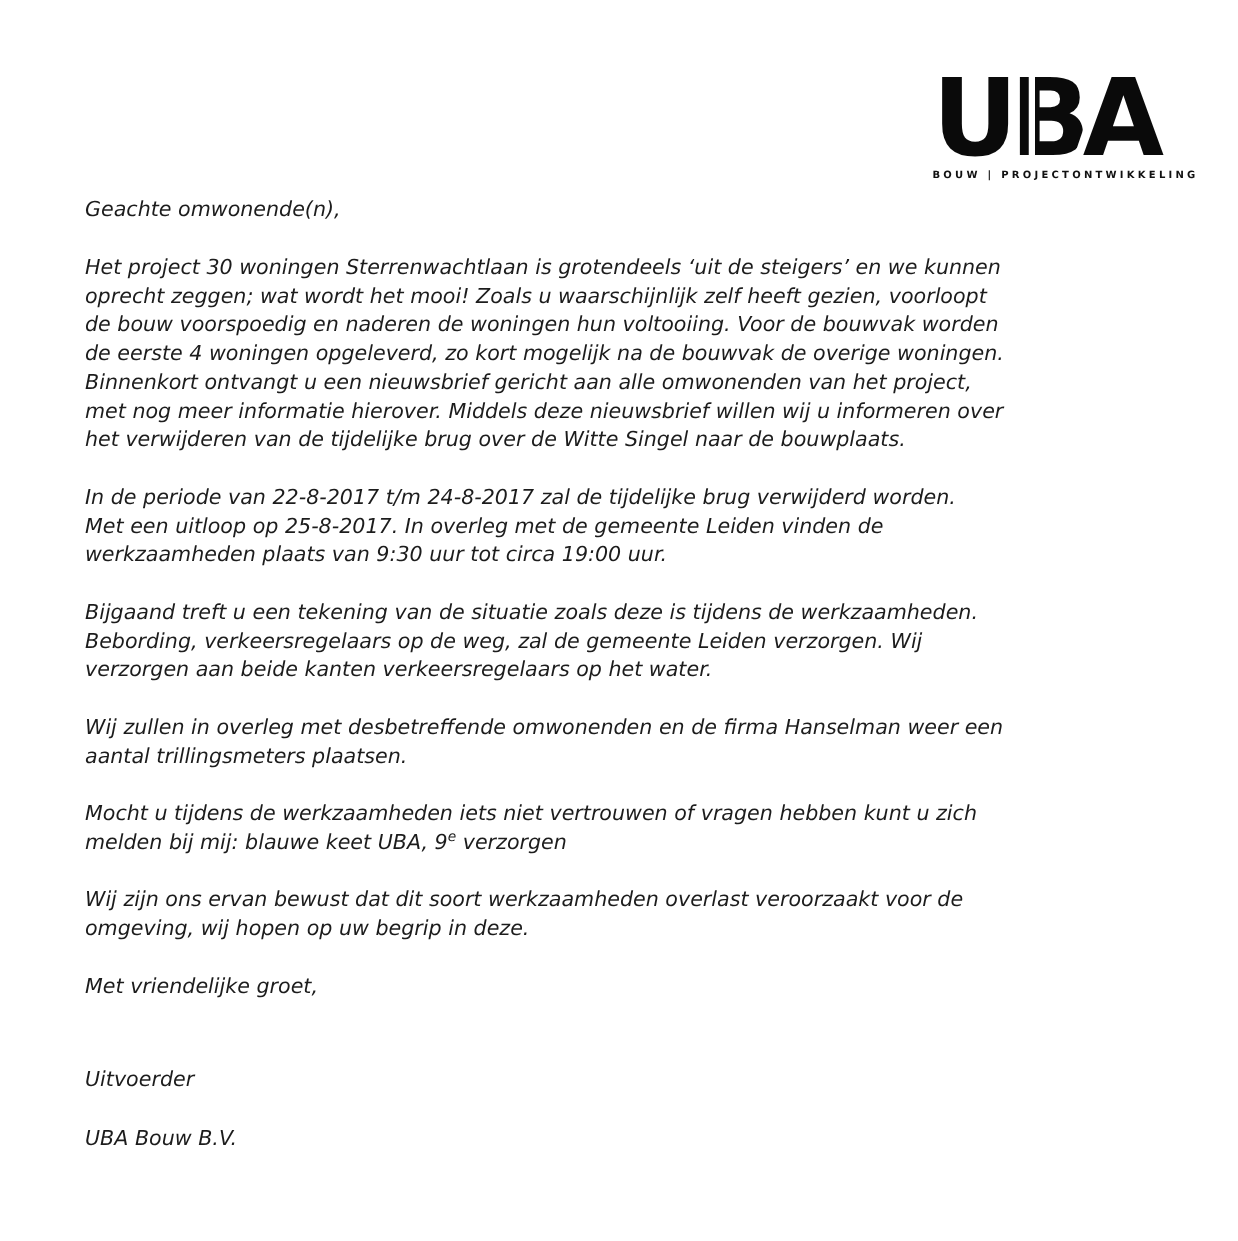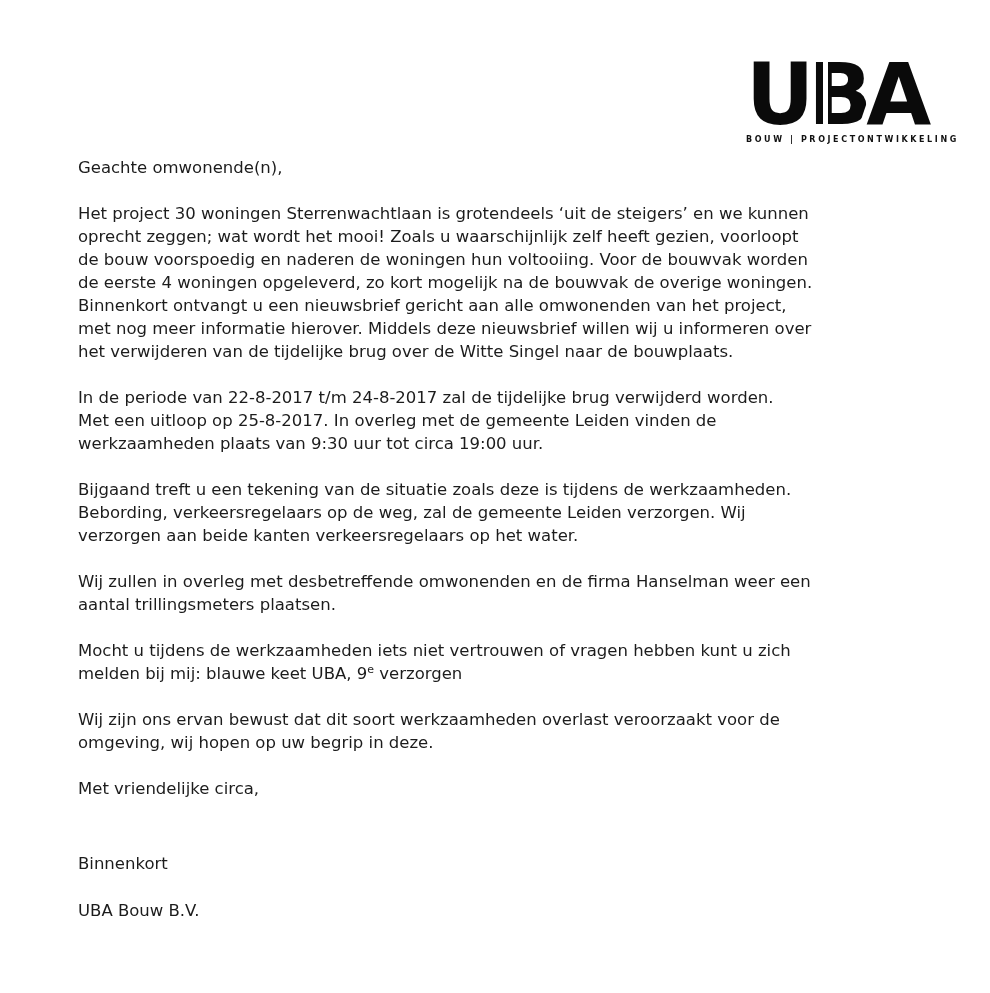--- a/index.html
+++ b/index.html
@@ -49,25 +49,26 @@
     font-size: 8px;
     font-weight: bold;
     letter-spacing: 2.6px;
     color: #111111;
     white-space: nowrap;
   }
 
   
   .letter {
     position: absolute;
-    left: 78px;
+    left: 68px;
     top: 156px;
     width: 890px;
     font-size: 16.5px;
     line-height: 23px;
+    font-style: italic;
   }
   .letter p {
     margin: 0 0 23px 0;
     white-space: pre-line;
   }
   .letter sup {
     font-size: 11px;
     line-height: 0;
     vertical-align: super;
   }
@@ -115,19 +116,19 @@
 
   <p>Wij zullen in overleg met desbetreffende omwonenden en de firma Hanselman weer een
 aantal trillingsmeters plaatsen.</p>
 
   <p><span>Mocht u tijdens de werkzaamheden iets niet vertrouwen of vragen hebben kunt u zich
 melden bij mij: blauwe keet UBA, 9</span><sup>e</sup><span> verzorgen</span></p>
 
   <p>Wij zijn ons ervan bewust dat dit soort werkzaamheden overlast veroorzaakt voor de
 omgeving, wij hopen op uw begrip in deze.</p>
 
-  <p>Met vriendelijke circa,</p>
+  <p>Met vriendelijke groet,</p>
 
   <div class="signature-block">
-    <div class="line">Binnenkort</div>
+    <div class="line">Uitvoerder</div>
     <div class="line company">UBA Bouw B.V.</div>
   </div>
 </div>
 
 </body></html>

